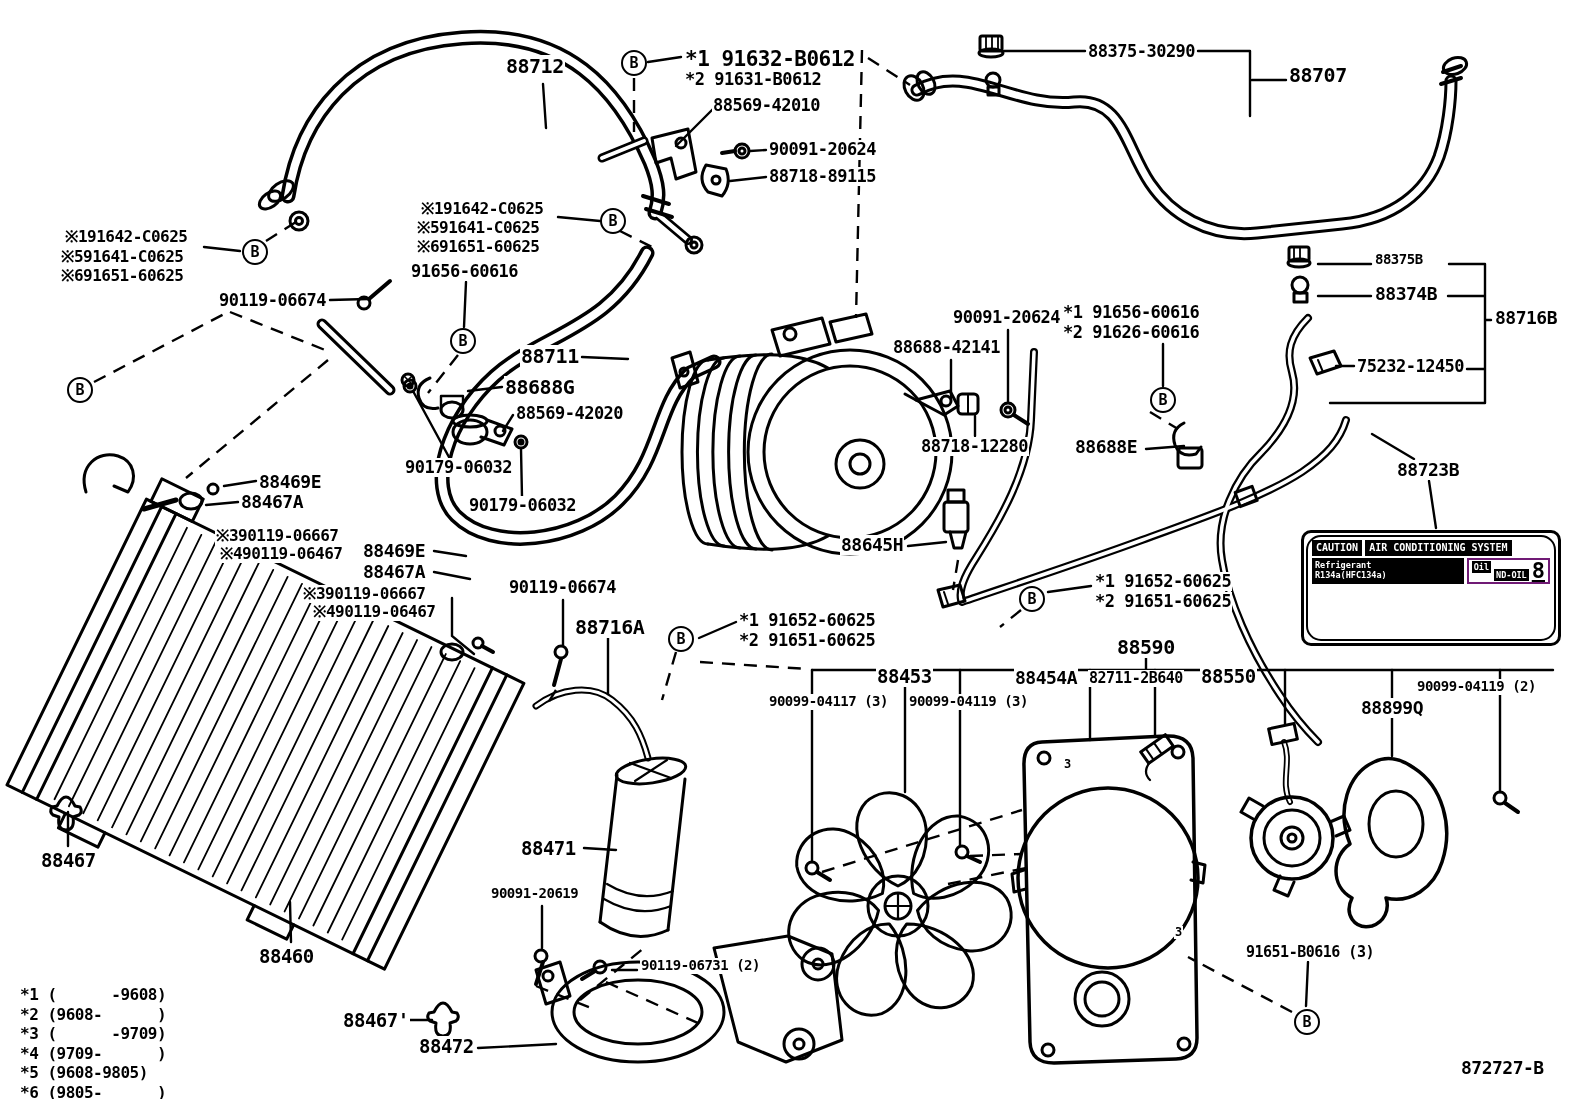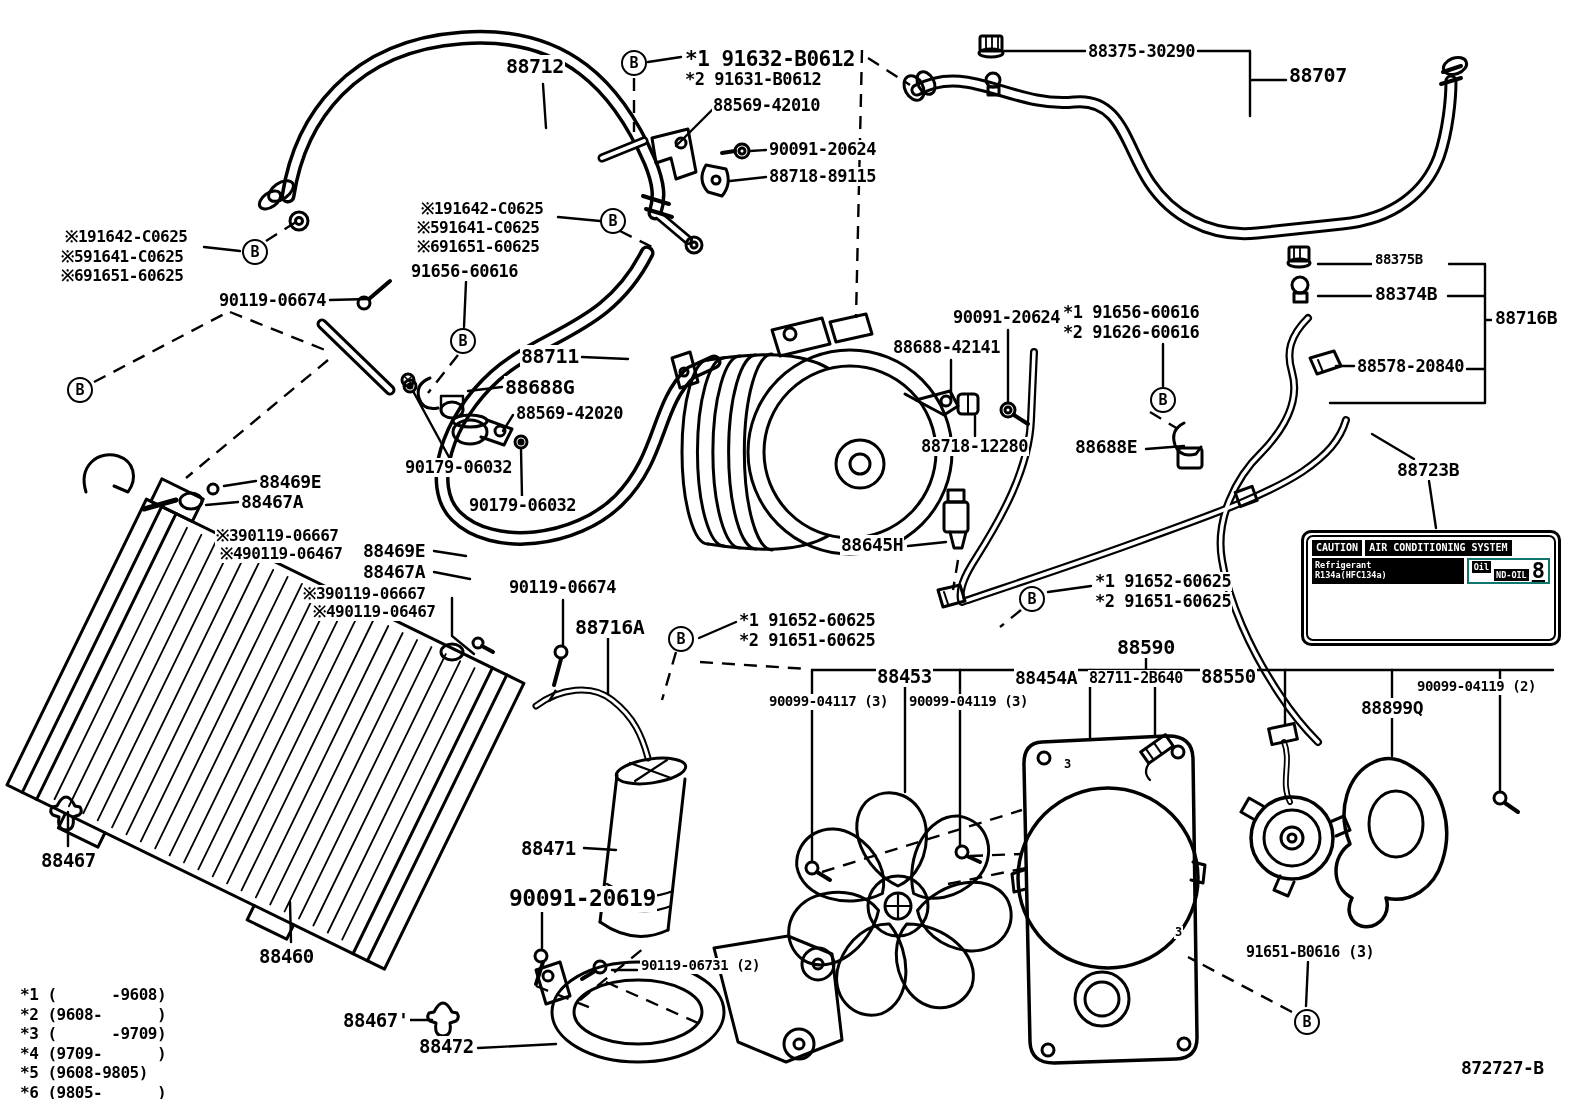--- a/index.html
+++ b/index.html
@@ -9,32 +9,32 @@
   .plabel{position:absolute;font-family:"DejaVu Sans Mono","Liberation Mono",monospace;
           font-weight:bold;color:#000;white-space:pre;background:#fff;line-height:1.12;
           letter-spacing:-0.5px;padding:0 1px;}
   .bmark{position:absolute;width:26px;height:26px;border:2.5px solid #000;border-radius:50%;
          background:#fff;color:#000;display:flex;align-items:center;justify-content:center;
          font:bold 15px "DejaVu Sans Mono",monospace;box-sizing:border-box;}
   #legend{position:absolute;left:20px;top:946px;font:bold 16px "DejaVu Sans Mono",monospace;
           color:#000;line-height:19.5px;white-space:pre;letter-spacing:-0.5px;}
   .cplate{position:absolute;left:1301px;top:530px;width:260px;height:116px;background:#fff;
           border:3px solid #000;border-radius:10px;padding:2px;box-sizing:border-box;}
-  .cp-inner{border:2px solid #000;border-radius:7px;height:100%;box-sizing:border-box;
+  .cp-inner{border:2px solid #000;border-radius:15px;height:100%;box-sizing:border-box;
             padding:3px 4px;display:flex;flex-direction:column;gap:2px;}
   .cp-row1{display:flex;gap:3px;}
   .cp-chip{background:#000;color:#fff;font-weight:bold;font-size:10px;line-height:1;
            padding:3px 4px;white-space:nowrap;}
   .cp-row2{display:flex;align-items:baseline;gap:6px;flex:1;}
   .cp-r134a{font-size:36px;font-weight:bold;line-height:.95;letter-spacing:-2px;}
   .cp-useonly{font-size:21px;font-weight:bold;letter-spacing:-1px;}
   .cp-row3{display:flex;gap:3px;align-items:stretch;}
   .cp-refr{background:#000;color:#fff;font-size:8.5px;font-weight:bold;line-height:1.2;
            padding:2px 3px;flex:1;}
-  .cp-oil{border:2px solid #0f766e;display:flex;align-items:center;gap:3px;padding:1px 3px;text-decoration:underline;}
+  .cp-oil{border:2px solid #701a75;display:flex;align-items:center;gap:3px;padding:1px 3px;text-decoration:underline;}
   .cp-oil-label{background:#000;color:#fff;font-size:8.5px;font-weight:bold;padding:1px 2px;align-self:flex-start;}
   .cp-oil-val{background:#000;color:#fff;font-size:8.5px;font-weight:bold;padding:1px 2px;align-self:flex-end;}
   .cp-oil-num{font-size:22px;font-weight:bold;line-height:.9;}
 </style>
 </head>
 <body>
 
 <div id="stage">
 
   <svg id="art" width="1592" height="1099" viewBox="0 0 1592 1099" xmlns="http://www.w3.org/2000/svg">
@@ -360,34 +360,34 @@
       <div class="plabel" style="left: 892px; top: 338px; font-size: 17px;">88688-42141</div>
       <div class="plabel" style="left: 920px; top: 437px; font-size: 17px; text-align: right;">88718-12280</div>
       <div class="plabel" style="left: 1074px; top: 437px; font-size: 18px;">88688E</div>
       <div class="plabel" style="left: 840px; top: 535px; font-size: 18px;">88645H</div>
       <div class="plabel" style="left: 1094px; top: 572px; font-size: 17px;">*1 91652-60625</div>
       <div class="plabel" style="left: 1094px; top: 592px; font-size: 17px;">*2 91651-60625</div>
       <div class="plabel" style="left: 1116px; top: 636px; font-size: 20px;">88590</div>
       <div class="plabel" style="left: 1374px; top: 252px; font-size: 14px;">88375B</div>
       <div class="plabel" style="left: 1374px; top: 284px; font-size: 18px;">88374B</div>
       <div class="plabel" style="left: 1494px; top: 308px; font-size: 18px;">88716B</div>
-      <div class="plabel" style="left: 1356px; top: 357px; font-size: 17px;">88578-20840</div>
+      <div class="plabel" style="left: 1356px; top: 357px; font-size: 17px;">75232-12450</div>
       <div class="plabel" style="left: 1396px; top: 460px; font-size: 18px;">88723B</div>
       <div class="plabel" style="left: 876px; top: 666px; font-size: 19px;">88453</div>
       <div class="plabel" style="left: 1014px; top: 668px; font-size: 18px;">88454A</div>
       <div class="plabel" style="left: 1088px; top: 670px; font-size: 15px;">82711-2B640</div>
       <div class="plabel" style="left: 1200px; top: 666px; font-size: 19px;">88550</div>
       <div class="plabel" style="left: 768px; top: 694px; font-size: 14px;">90099-04117 (3)</div>
       <div class="plabel" style="left: 908px; top: 694px; font-size: 14px;">90099-04119 (3)</div>
       <div class="plabel" style="left: 1416px; top: 679px; font-size: 14px;">90099-04119 (2)</div>
       <div class="plabel" style="left: 1360px; top: 698px; font-size: 18px;">88899Q</div>
       <div class="plabel" style="left: 1245px; top: 944px; font-size: 15px;">91651-B0616 (3)</div>
       <div class="plabel" style="left: 40px; top: 850px; font-size: 19px;">88467</div>
       <div class="plabel" style="left: 258px; top: 946px; font-size: 19px;">88460</div>
-      <div class="plabel" style="left: 508px; top: 886px; font-size: 23px;">90091-20619</div>
+      <div class="plabel" style="left: 490px; top: 886px; font-size: 14px;">90091-20619</div>
       <div class="plabel" style="left: 640px; top: 958px; font-size: 14px;">90119-06731 (2)</div>
       <div class="plabel" style="left: 322px; top: 1010px; font-size: 19px; margin-left: 20px;">88467'</div>
       <div class="plabel" style="left: 418px; top: 1036px; font-size: 19px;">88472</div>
       <div class="plabel" style="left: 520px; top: 838px; font-size: 19px;">88471</div>
       <div class="plabel" style="left: 1460px; top: 1058px; font-size: 18px;">872727-B</div>
       <div class="plabel" style="left: 1063px; top: 758px; font-size: 12px;">3</div>
       <div class="plabel" style="left: 1174px; top: 926px; font-size: 12px;">3</div>
       <div class="bmark" style="left: 621px; top: 50px;">B</div>
       <div class="bmark" style="left: 242px; top: 239px;">B</div>
       <div class="bmark" style="left: 600px; top: 208px;">B</div>

